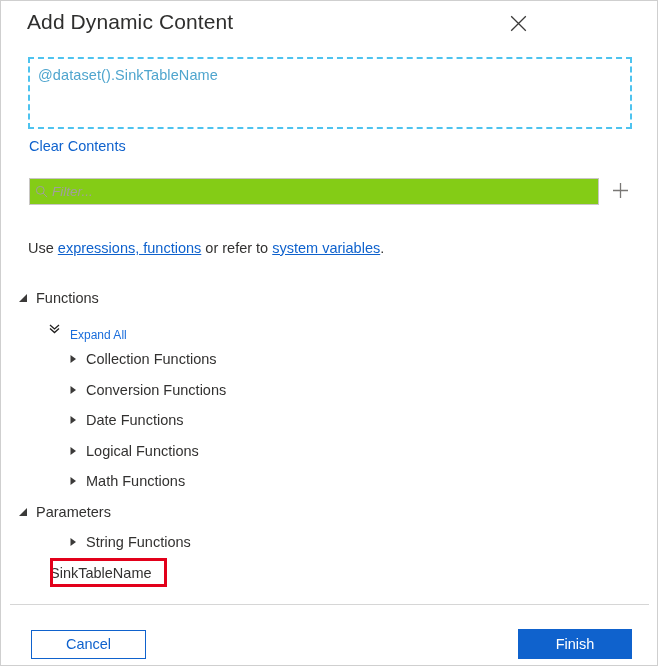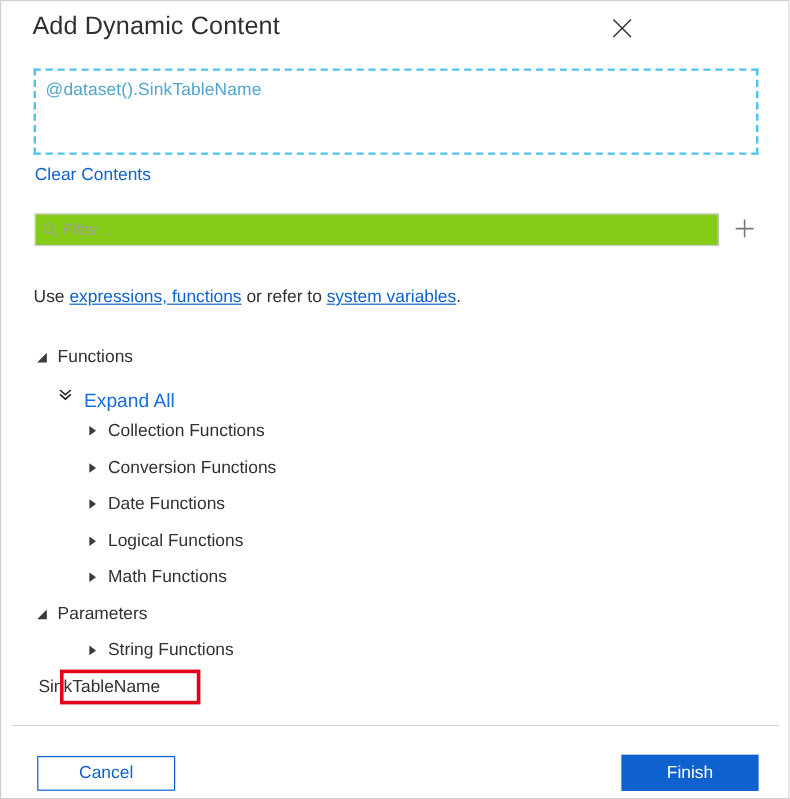--- a/index.html
+++ b/index.html
@@ -168,23 +168,23 @@
   }
   .tree-row {
     position: relative;
     height: 30.5px;
     display: flex;
     align-items: center;
     font-size: 14.5px;
     color: #323130;
     white-space: nowrap;
   }
-  .tree-row.group { padding-left: 29px; }
-  .tree-row.child { padding-left: 71px; }
-  .tree-row.leaf  { padding-left: 31px; }
+  .tree-row.group { padding-left: 17px; }
+  .tree-row.child { padding-left: 51px; margin-left: 16px; }
+  .tree-row.leaf  { padding-left: 49px; }
 
   .caret {
     width: 18px;
     height: 18px;
     display: inline-flex;
     align-items: center;
     justify-content: flex-start;
     flex: 0 0 auto;
     cursor: pointer;
   }
@@ -194,21 +194,21 @@
   .expand-all-row .chev {
     width: 20px;
     height: 18px;
     display: inline-flex;
     align-items: center;
     justify-content: flex-start;
     flex: 0 0 auto;
   }
   .expand-all-link {
     color: #1a6ddb;
-    font-size: 16px;
+    font-size: 12px;
     cursor: pointer;
     margin-left: 2px;
     margin-top: 13px;
   }
 
   
   #param-highlight {
     position: absolute;
     left: 49px;
     top: 557px;

